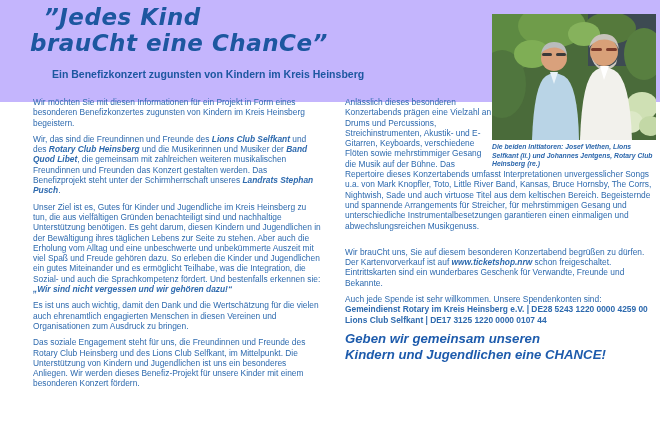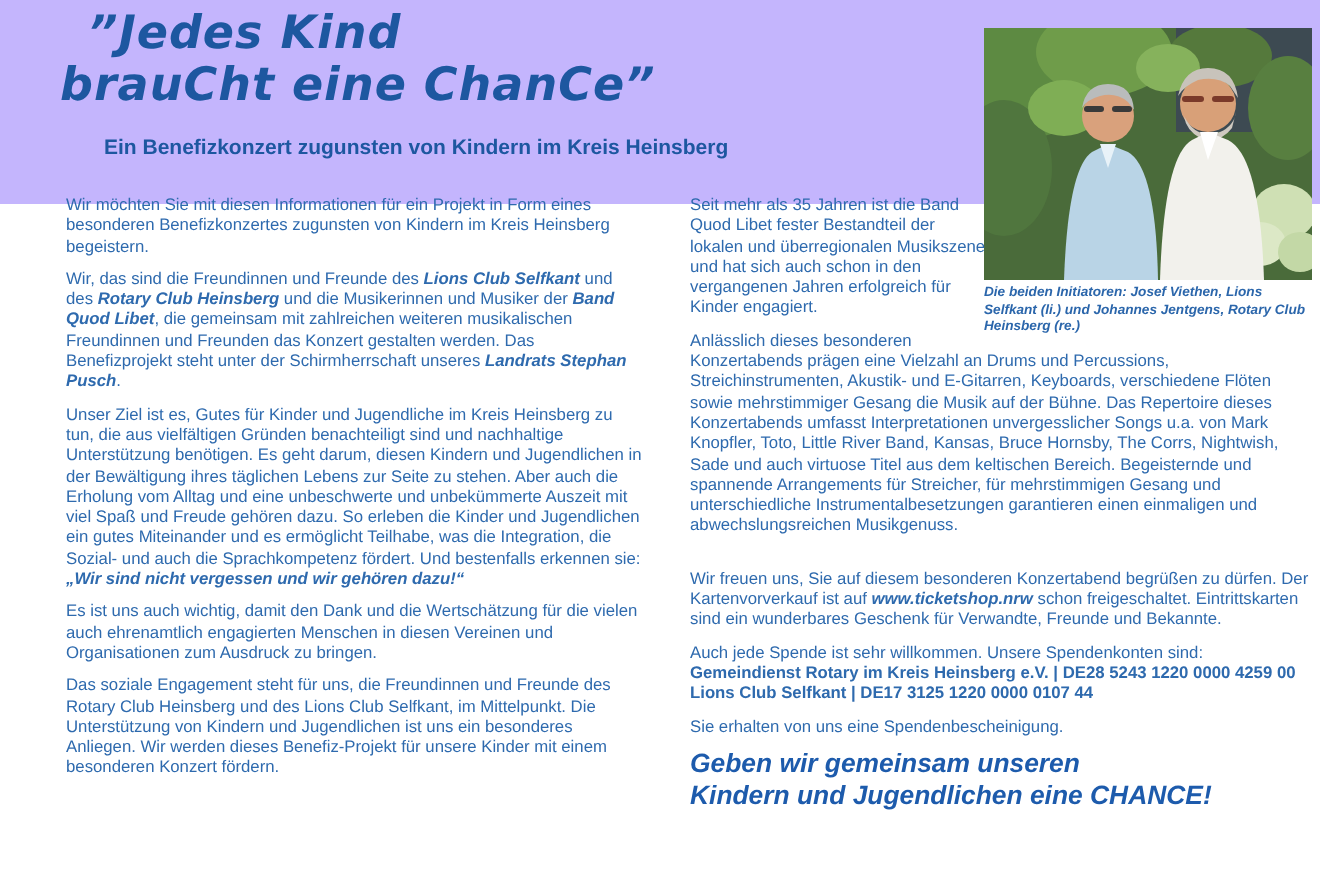--- a/index.html
+++ b/index.html
@@ -86,28 +86,26 @@
   <div class="col col-left">
     <p>Wir möchten Sie mit diesen Informationen für ein Projekt in Form eines besonderen Benefizkonzertes zugunsten von Kindern im Kreis Heinsberg begeistern.</p>
     <p><span>Wir, das sind die Freundinnen und Freunde des </span><span class="bi">Lions Club Selfkant</span><span> und des </span><span class="bi">Rotary Club Heinsberg</span><span> und die Musikerinnen und Musiker der </span><span class="bi">Band Quod Libet</span><span>, die gemeinsam mit zahlreichen weiteren musikalischen Freundinnen und Freunden das Konzert gestalten werden. Das Benefizprojekt steht unter der Schirmherrschaft unseres </span><span class="bi">Landrats Stephan Pusch</span><span>.</span></p>
     <p><span>Unser Ziel ist es, Gutes für Kinder und Jugendliche im Kreis Heinsberg zu tun, die aus vielfältigen Gründen benachteiligt sind und nachhaltige Unterstützung benötigen. Es geht darum, diesen Kindern und Jugendlichen in der Bewältigung ihres täglichen Lebens zur Seite zu stehen. Aber auch die Erholung vom Alltag und eine unbeschwerte und unbekümmerte Auszeit mit viel Spaß und Freude gehören dazu. So erleben die Kinder und Jugendlichen ein gutes Miteinander und es ermöglicht Teilhabe, was die Integration, die Sozial- und auch die Sprachkompetenz fördert. Und bestenfalls erkennen sie: </span><span class="bi">„Wir sind nicht vergessen und wir gehören dazu!“</span></p>
     <p>Es ist uns auch wichtig, damit den Dank und die Wertschätzung für die vielen auch ehrenamtlich engagierten Menschen in diesen Vereinen und Organisationen zum Ausdruck zu bringen.</p>
     <p>Das soziale Engagement steht für uns, die Freundinnen und Freunde des Rotary Club Heinsberg und des Lions Club Selfkant, im Mittelpunkt. Die Unterstützung von Kindern und Jugendlichen ist uns ein besonderes Anliegen. Wir werden dieses Benefiz-Projekt für unsere Kinder mit einem besonderen Konzert fördern.</p>
   </div>
 
   <div class="col col-right">
     <div class="photo-spacer"></div>
-    <p>Seit mehr als 35 Jahren ist die Band Quod Libet fester Bestandteil der lokalen und überregionalen Musikszene und hat sich auch schon in den vergangenen Jahren erfolgreich für Kinder engagiert.</p>
     <p>Anlässlich dieses besonderen Konzertabends prägen eine Vielzahl an Drums und Percussions, Streichinstrumenten, Akustik- und E-Gitarren, Keyboards, verschiedene Flöten sowie mehrstimmiger Gesang die Musik auf der Bühne. Das Repertoire dieses Konzertabends umfasst Interpretationen unvergesslicher Songs u.a. von Mark Knopfler, Toto, Little River Band, Kansas, Bruce Hornsby, The Corrs, Nightwish, Sade und auch virtuose Titel aus dem keltischen Bereich. Begeisternde und spannende Arrangements für Streicher, für mehrstimmigen Gesang und unterschiedliche Instrumentalbesetzungen garantieren einen einmaligen und abwechslungsreichen Musikgenuss.</p>
-    <p class="gap-before"><span>Wir freuen uns, Sie auf diesem besonderen Konzertabend begrüßen zu dürfen. Der Kartenvorverkauf ist auf </span><span class="bi">www.ticketshop.nrw</span><span> schon freigeschaltet. Eintrittskarten sind ein wunderbares Geschenk für Verwandte, Freunde und Bekannte.</span></p>
+    <p class="gap-before"><span>Wir brauCht uns, Sie auf diesem besonderen Konzertabend begrüßen zu dürfen. Der Kartenvorverkauf ist auf </span><span class="bi">www.ticketshop.nrw</span><span> schon freigeschaltet. Eintrittskarten sind ein wunderbares Geschenk für Verwandte, Freunde und Bekannte.</span></p>
     <div class="accounts">
       <div>Auch jede Spende ist sehr willkommen. Unsere Spendenkonten sind:</div>
       <div class="acct">Gemeindienst Rotary im Kreis Heinsberg e.V.  |  DE28 5243 1220 0000 4259 00</div>
       <div class="acct">Lions Club Selfkant  |  DE17 3125 1220 0000 0107 44</div>
     </div>
-    <p>Sie erhalten von uns eine Spendenbescheinigung.</p>
     <div class="slogan">
       <div>Geben wir gemeinsam unseren</div>
       <div>Kindern und Jugendlichen eine CHANCE!</div>
     </div>
   </div>
 
 </div>
 
 </body></html>

